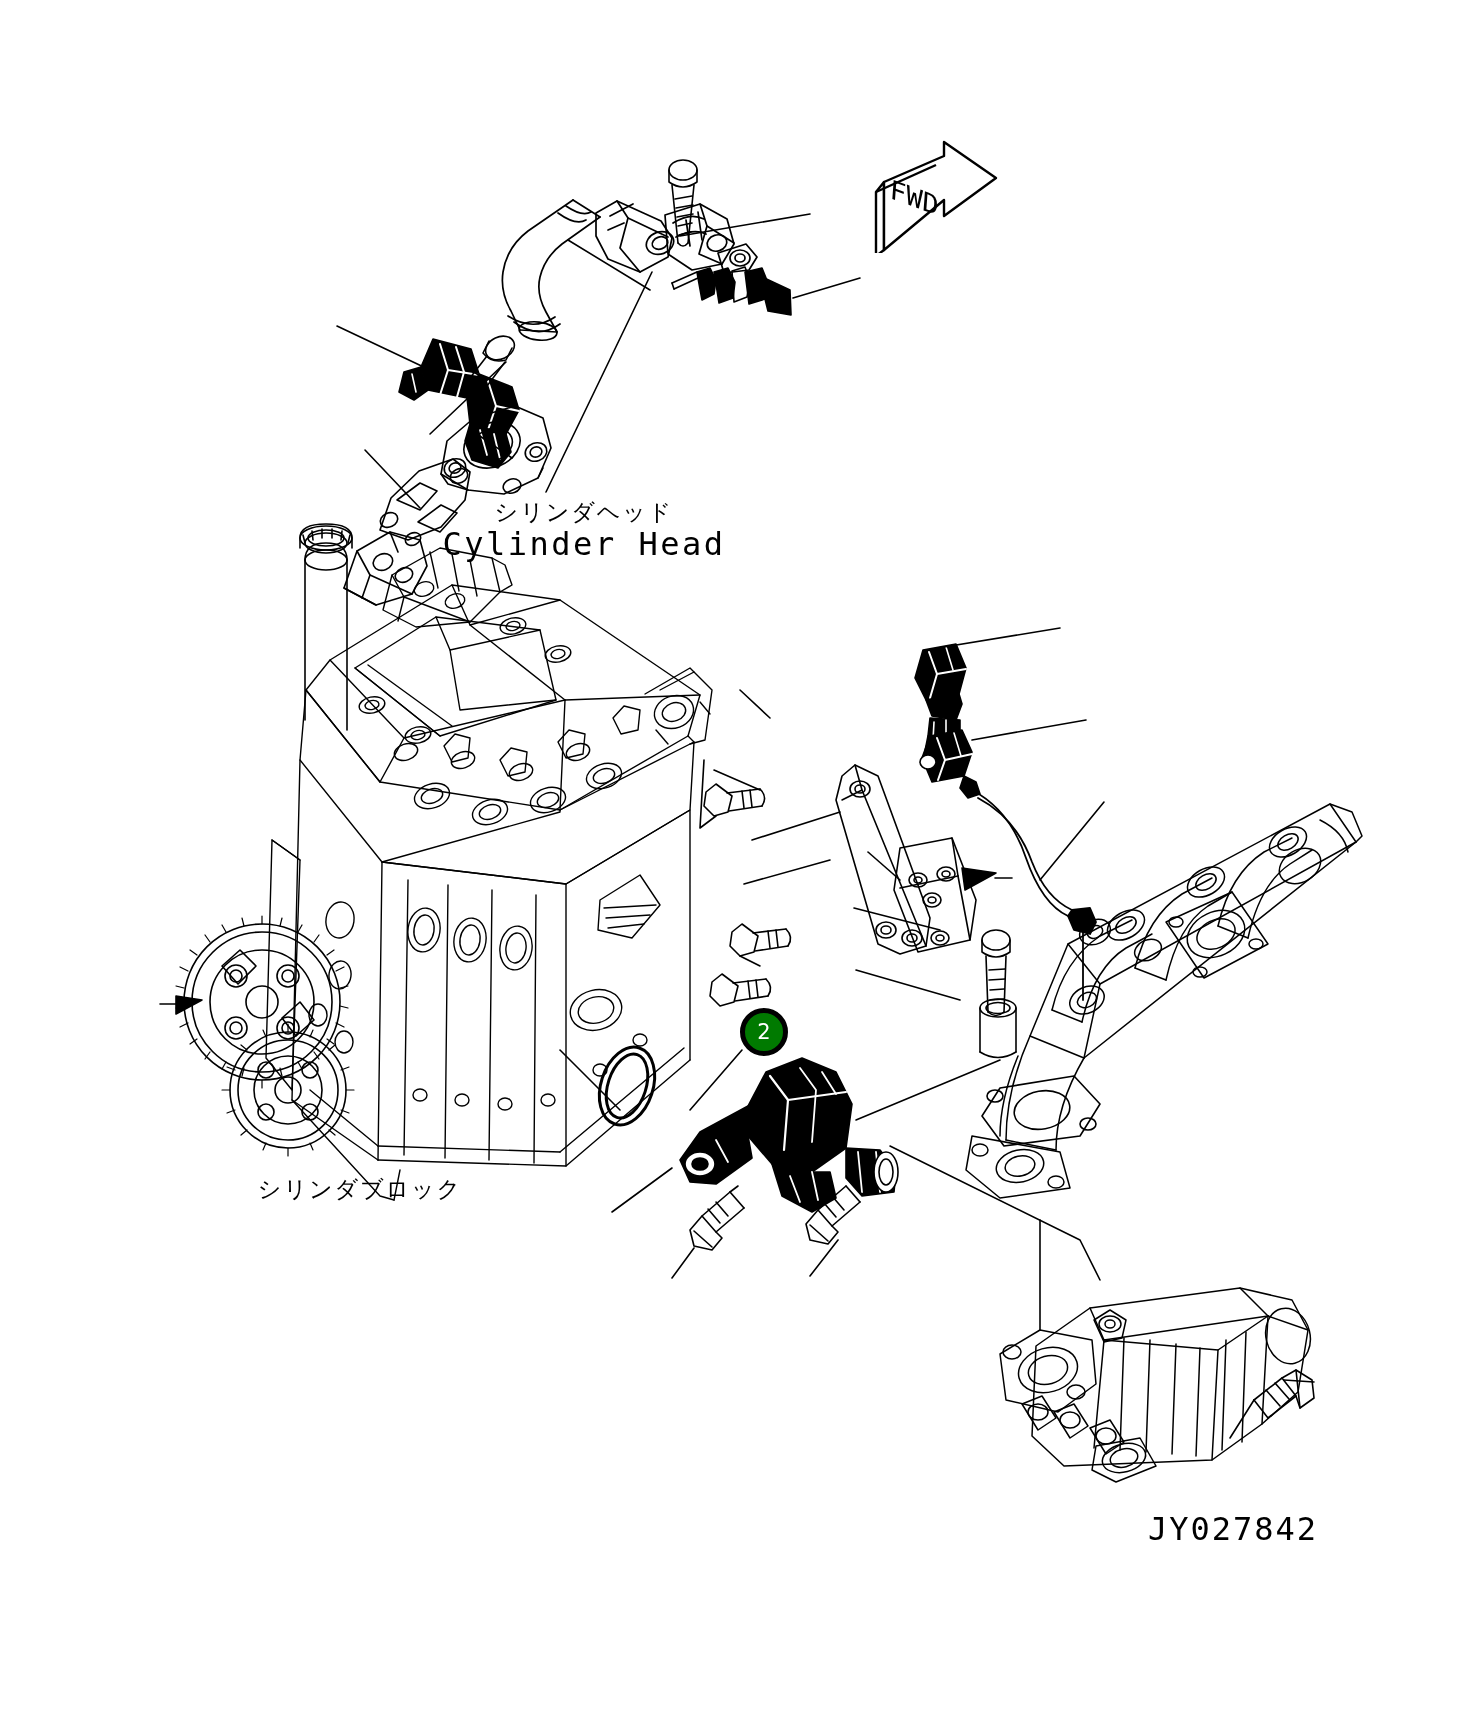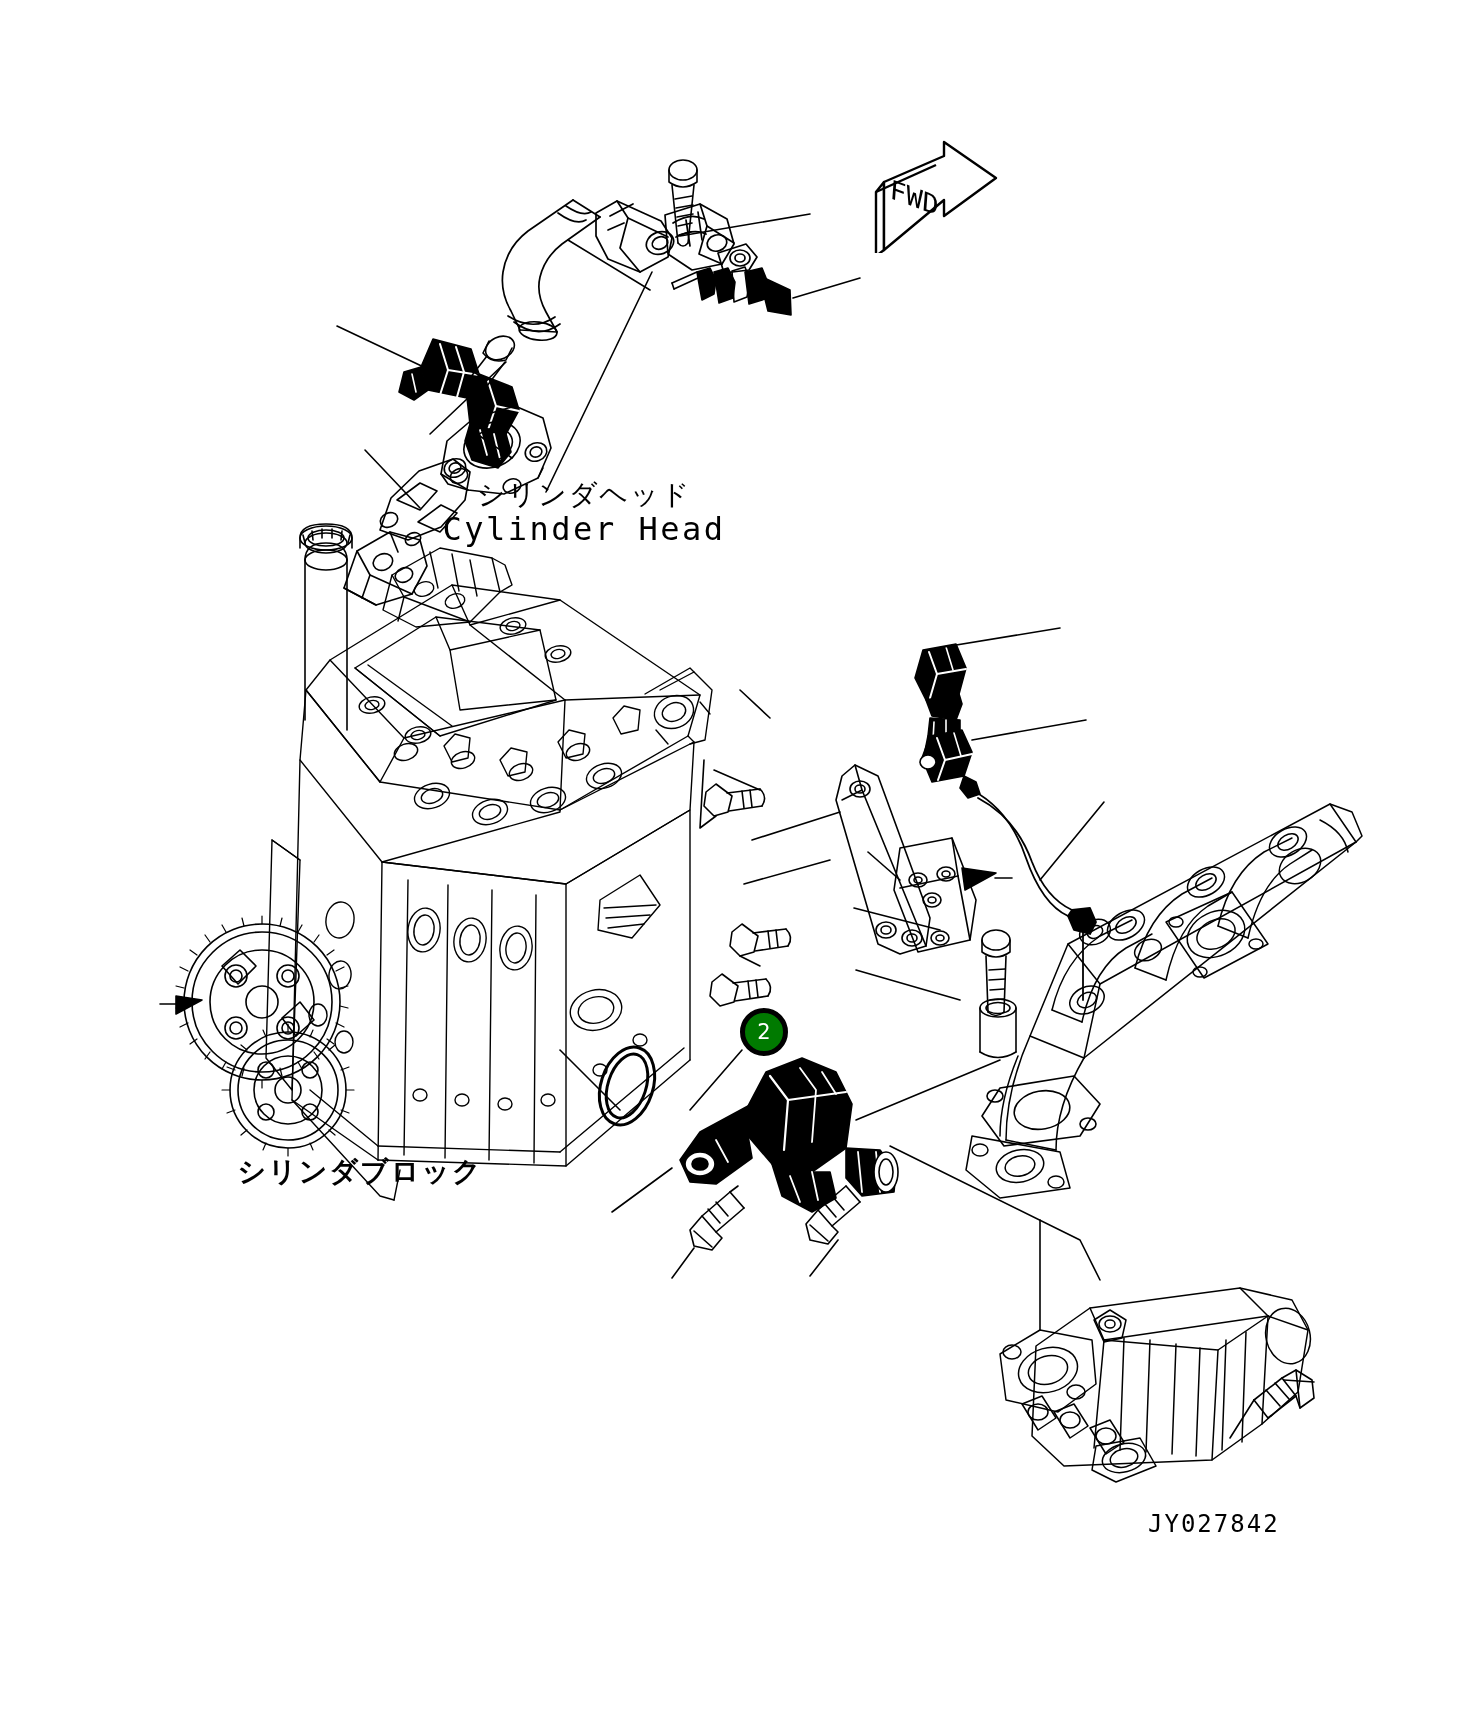--- a/index.html
+++ b/index.html
@@ -29,38 +29,39 @@
   .lbl {
     position: absolute;
     text-align: center;
     color: #000000;
     line-height: 1.18;
     white-space: nowrap;
     user-select: none;
   }
   .lbl .jp {
     font-family: "DejaVu Sans", sans-serif;
-    font-size: 28px;
+    font-size: 23px;
     letter-spacing: 2px;
     display: block;
+    margin-top: 21px;
   }
   .lbl .en {
     font-family: "DejaVu Sans Mono", monospace;
     font-size: 32px;
     letter-spacing: 2.5px;
     display: block;
   }
   #label-cylinder-head { left: 374px; top: 478px; width: 420px; }
-  #label-cylinder-block { left: 150px; top: 1155px; width: 420px; font-weight: bold; }
+  #label-cylinder-block { left: 150px; top: 1155px; width: 420px; }
   #drawing-number {
     position: absolute;
     left: 1148px;
     top: 1510px;
     font-family: "DejaVu Sans Mono", monospace;
-    font-size: 24px;
+    font-size: 32px;
     letter-spacing: 2px;
     color: #000000;
     white-space: nowrap;
     user-select: none;
   }
   #callout-2 {
     position: absolute;
     left: 740px;
     top: 1008px;
     width: 48px;

